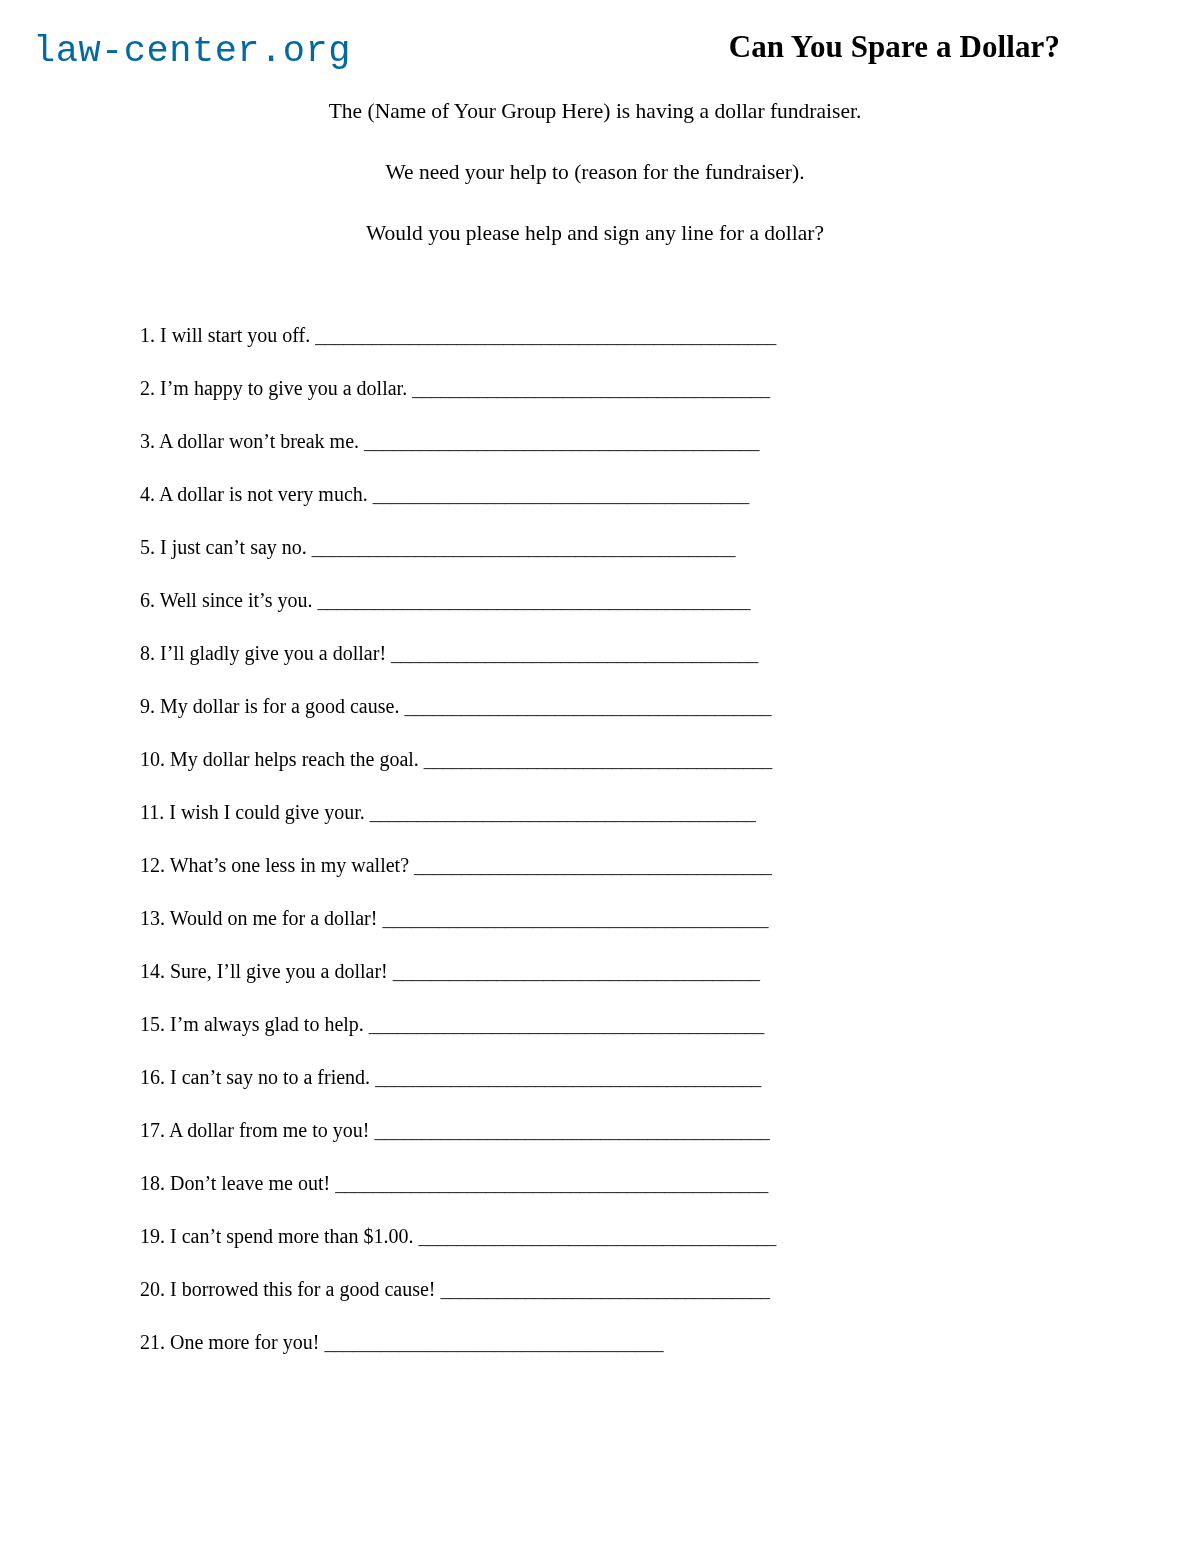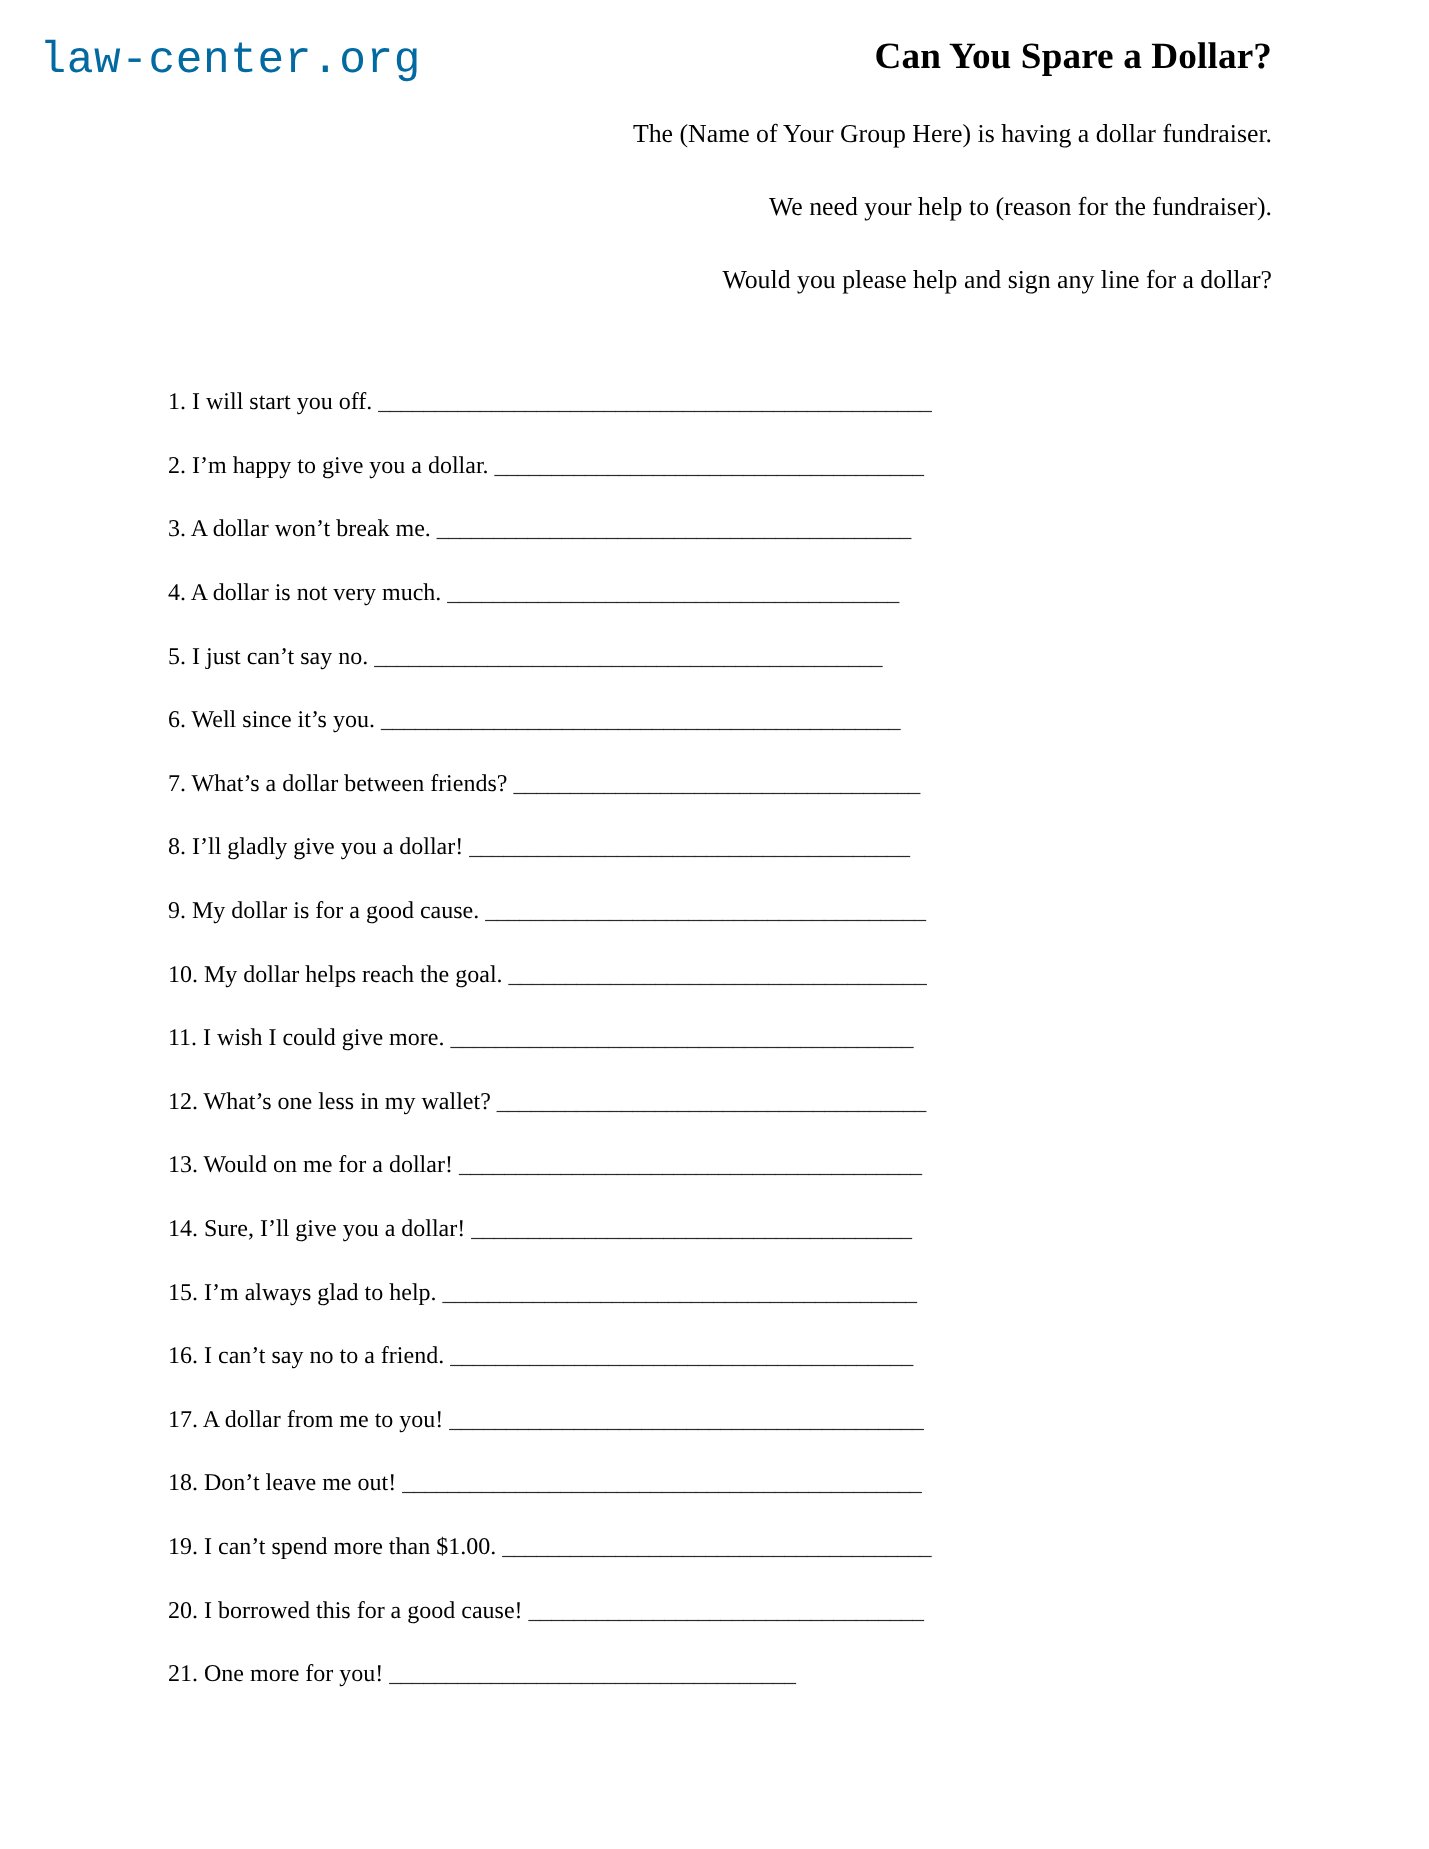--- a/index.html
+++ b/index.html
@@ -50,21 +50,21 @@
     line-height: 1.25;
     margin: 0;
     white-space: nowrap;
   }
 
   .intro {
     position: absolute;
     left: 130px;
     top: 98px;
     width: 930px;
-    text-align: right;
+    text-align: center;
   }
   .intro-line {
     font-size: 21.5px;
     line-height: 1.3;
     margin: 0 0 33px 0;
     white-space: nowrap;
   }
   .intro-line:last-child { margin-bottom: 18px; }
 
   
@@ -129,38 +129,35 @@
     </div>
 
     <div class="sig-row">
       <span class="sig-label">5.</span><span class="sig-gap"> </span><span class="sig-label">I just can’t say no.</span><span class="sig-gap"> </span><span class="sig-rule">_____________________________________________</span>
     </div>
 
     <div class="sig-row">
       <span class="sig-label">6.</span><span class="sig-gap"> </span><span class="sig-label">Well since it’s you.</span><span class="sig-gap"> </span><span class="sig-rule">______________________________________________</span>
     </div>
 
-    <div class="sig-row">
-      <span class="sig-label">7.</span><span class="sig-gap"> </span><span class="sig-label">What’s a dollar between friends?</span><span class="sig-gap"> </span><span class="sig-rule">____________________________________</span>
-    </div>
 
     <div class="sig-row">
       <span class="sig-label">8.</span><span class="sig-gap"> </span><span class="sig-label">I’ll gladly give you a dollar!</span><span class="sig-gap"> </span><span class="sig-rule">_______________________________________</span>
     </div>
 
     <div class="sig-row">
       <span class="sig-label">9.</span><span class="sig-gap"> </span><span class="sig-label">My dollar is for a good cause.</span><span class="sig-gap"> </span><span class="sig-rule">_______________________________________</span>
     </div>
 
     <div class="sig-row">
       <span class="sig-label">10.</span><span class="sig-gap"> </span><span class="sig-label">My dollar helps reach the goal.</span><span class="sig-gap"> </span><span class="sig-rule">_____________________________________</span>
     </div>
 
     <div class="sig-row">
-      <span class="sig-label">11.</span><span class="sig-gap"> </span><span class="sig-label">I wish I could give more.</span><span class="sig-gap"> </span><span class="sig-rule">_________________________________________</span>
+      <span class="sig-label">11.</span><span class="sig-gap"> </span><span class="sig-label">I wish I could give your.</span><span class="sig-gap"> </span><span class="sig-rule">_________________________________________</span>
     </div>
 
     <div class="sig-row">
       <span class="sig-label">12.</span><span class="sig-gap"> </span><span class="sig-label">What’s one less in my wallet?</span><span class="sig-gap"> </span><span class="sig-rule">______________________________________</span>
     </div>
 
     <div class="sig-row">
       <span class="sig-label">13.</span><span class="sig-gap"> </span><span class="sig-label">Would on me for a dollar!</span><span class="sig-gap"> </span><span class="sig-rule">_________________________________________</span>
     </div>
 

